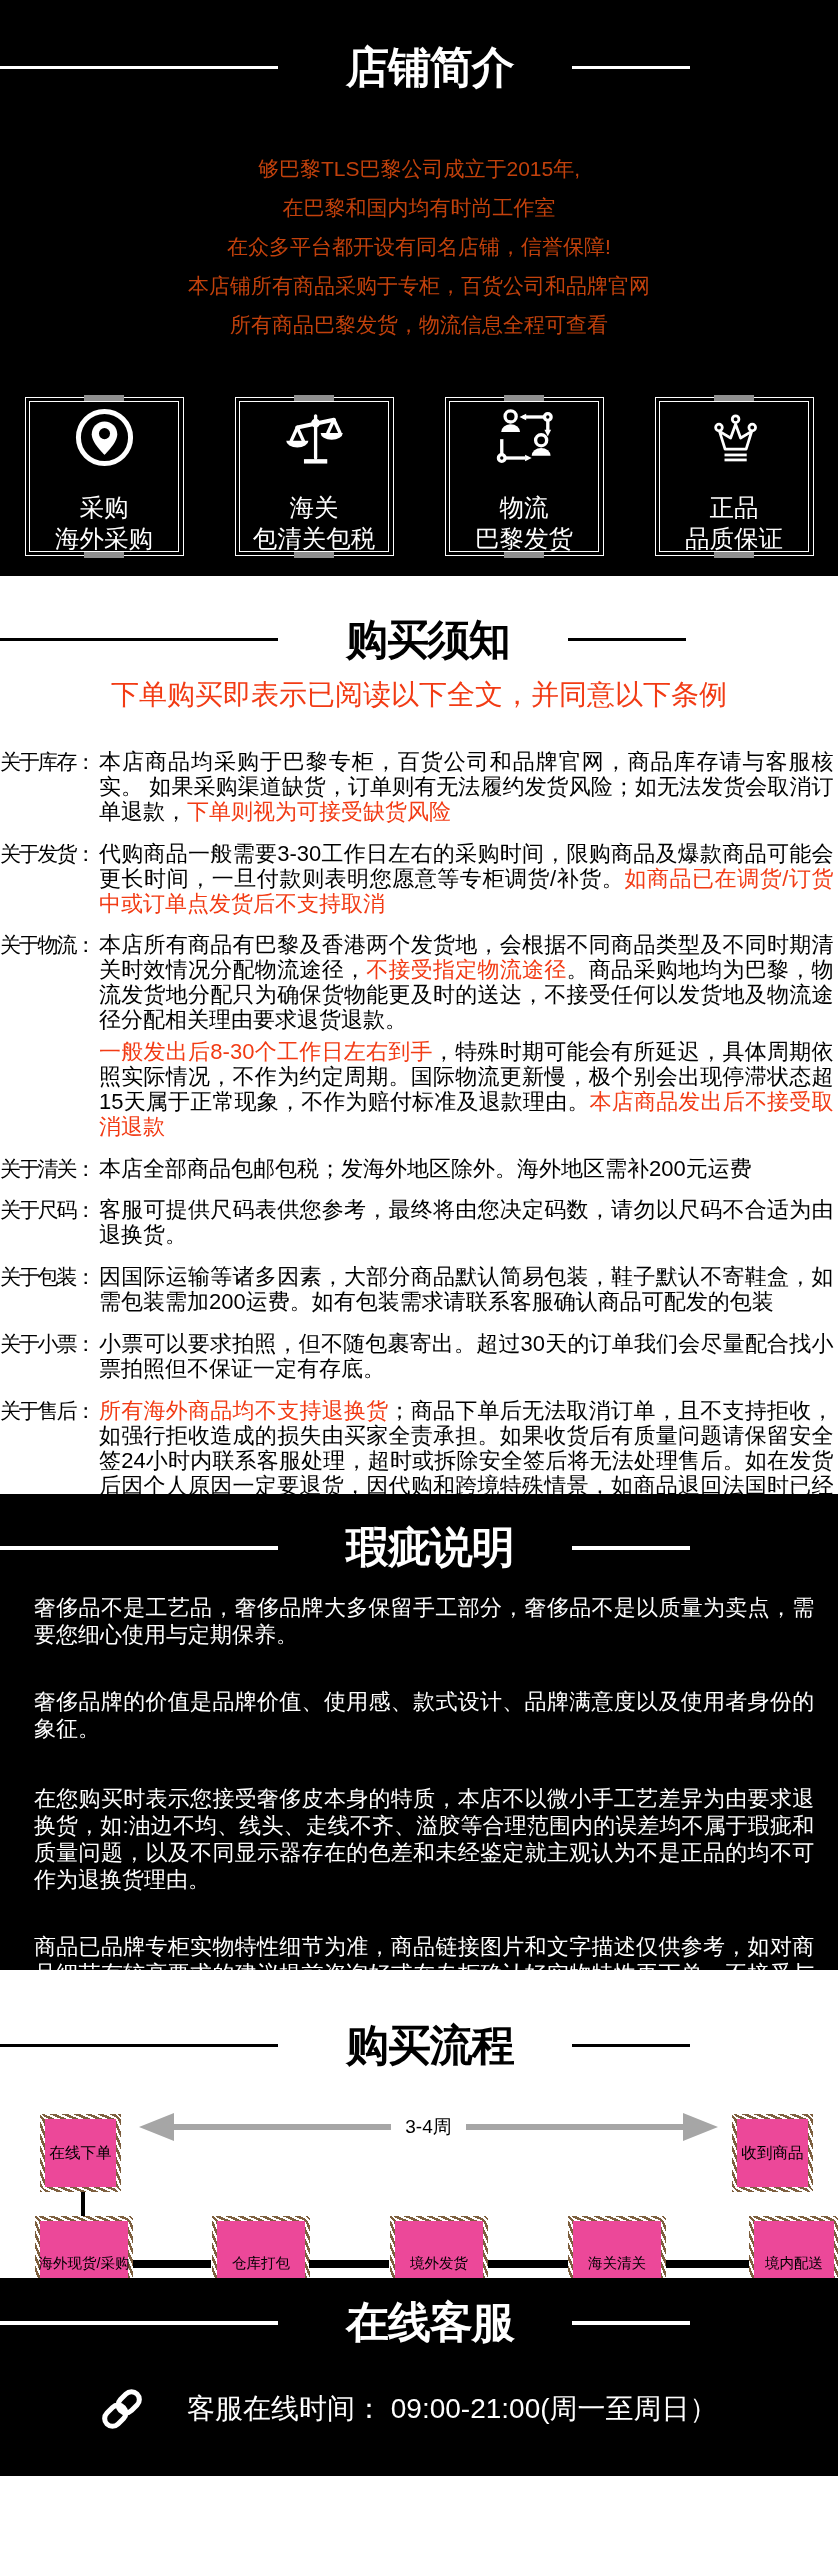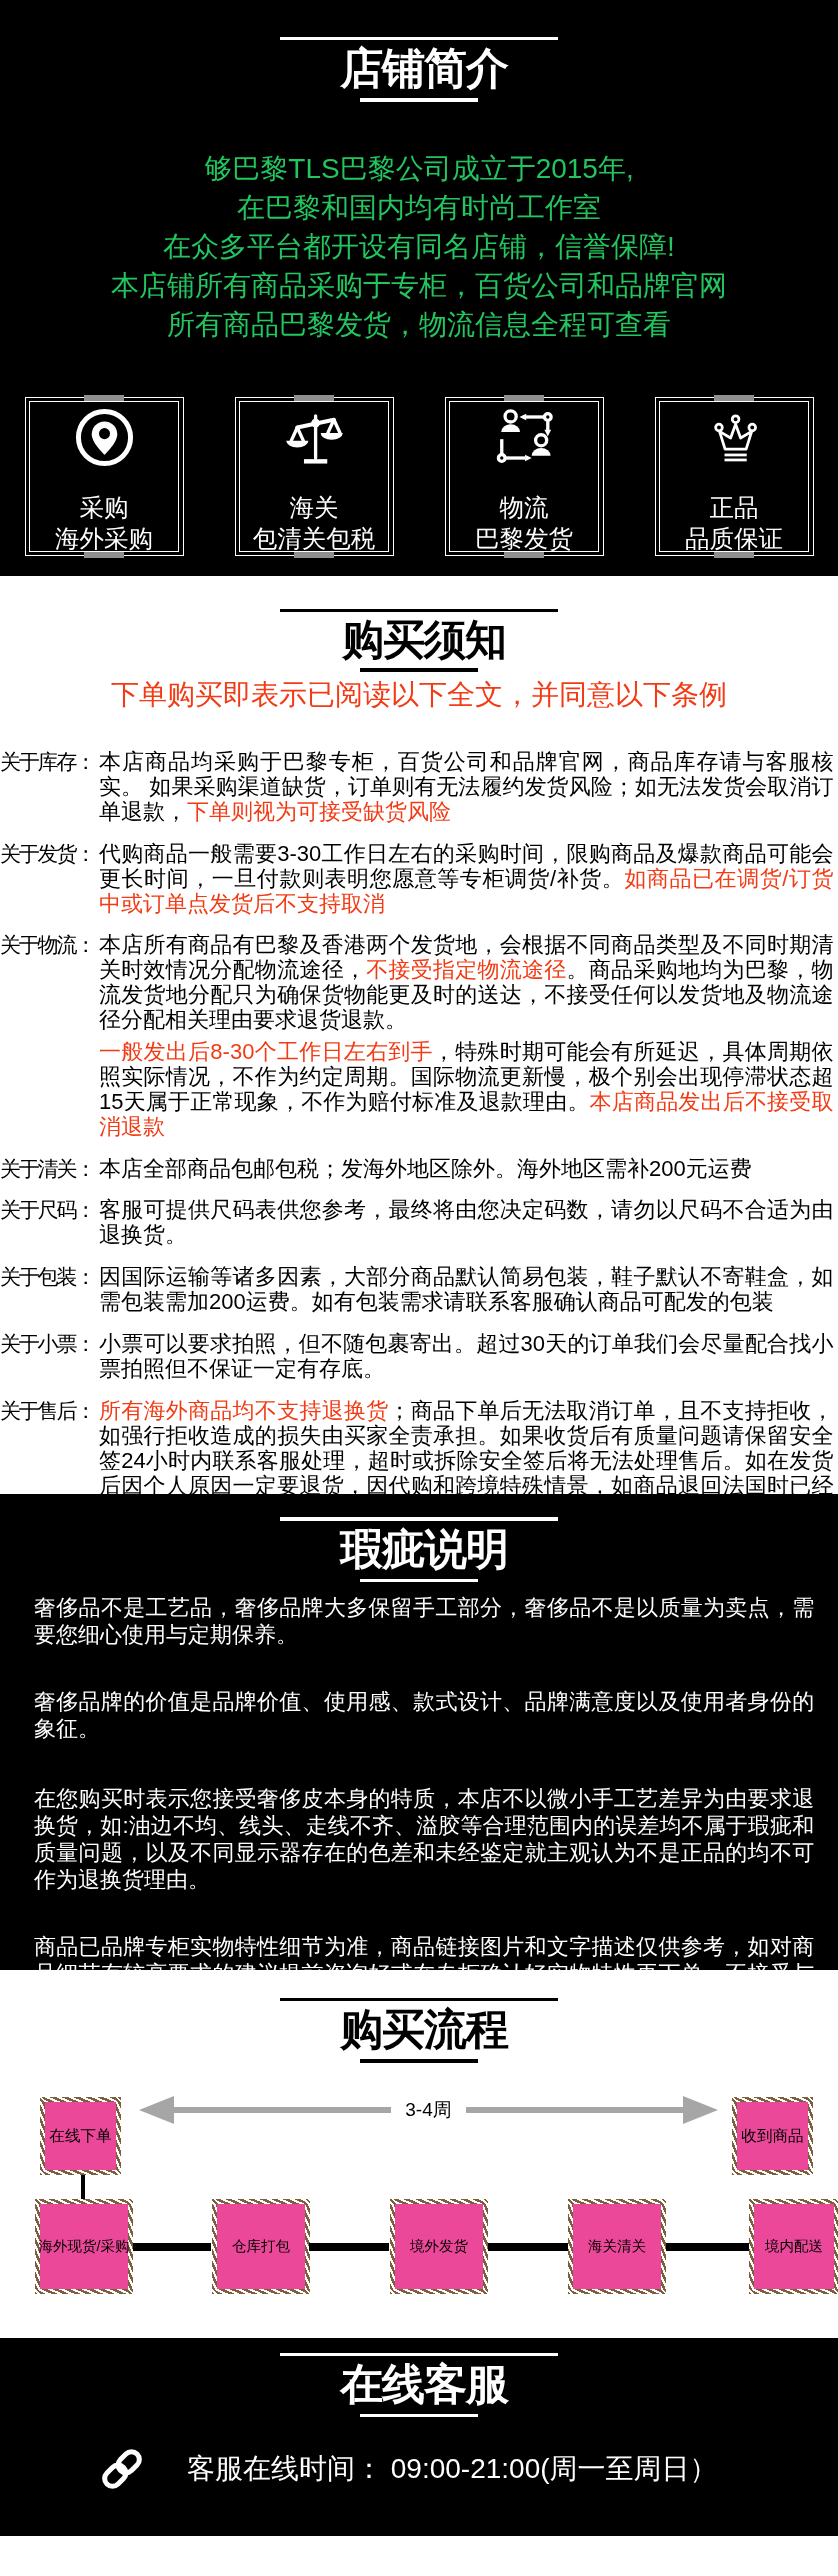--- a/index.html
+++ b/index.html
@@ -2,30 +2,30 @@
 <html style="font-size:9px"><head>
 <meta charset="utf-8">
 <style>
   html,body{margin:0;padding:0;background:#fff;}
   body{width:838px;font-family:"Liberation Sans","DejaVu Sans",sans-serif;-webkit-font-smoothing:antialiased;}
   .sec{width:838px;position:relative;overflow:hidden;box-sizing:border-box;}
   .sec-black{background:#000;color:#fff;}
   .sec-white{background:#fff;color:#000;}
 
   
-  .trow{display:flex;align-items:center;height:61px;flex-direction:column;}
+  .trow{display:flex;align-items:center;height:61px;}
   .trow .line-l{width:278px;height:3.3px;background:currentColor;flex:0 0 auto;}
   .trow .line-r{width:118px;height:3.3px;background:currentColor;flex:0 0 auto;}
   .trow .ttl{font-size:43px;font-weight:900;letter-spacing:-1.1px;margin:0 58px 0 68px;white-space:nowrap;}
 
   
   #sec1{height:576px;}
   #sec1 .trow{margin-top:37px;}
   .intro{margin-top:51px;text-align:center;}
-  .intro-line{font-size:28px;line-height:39px;color:#22c55e;white-space:nowrap;}
+  .intro-line{font-size:21px;line-height:39px;color:#c2410c;white-space:nowrap;}
   .features{display:flex;justify-content:center;gap:51px;margin-top:53px;}
   .feature-box{position:relative;width:159px;height:159px;border:1.1px solid #fff;box-sizing:border-box;text-align:center;}
   .fb-inner{position:absolute;inset:3.3px;border:1.1px solid #fff;pointer-events:none;}
   .feature-box::before,.feature-box::after{content:"";position:absolute;left:50%;transform:translateX(-50%);width:40px;height:5.6px;background:#8f8f8f;}
   .feature-box::before{top:-2.8px;}
   .feature-box::after{bottom:-2.8px;}
   .fb-icon{margin-top:9px;height:62px;}
   .fb-icon svg{width:61px;height:61px;}
   .fb-l1{margin-top:23.4px;font-size:24.5px;line-height:31px;color:#fff;}
   .fb-l2{font-size:24.5px;line-height:31px;color:#fff;}
@@ -45,21 +45,21 @@
   
   #sec3{height:476px;padding-top:23.4px;}
   #defect-paras{padding:0 7.8px 0 18px;}
   .defect-para{margin:16px;font-size:22px;line-height:27px;color:#fff;text-align:justify;}
   .defect-para:nth-of-type(1){margin-top:15.6px;}
   .defect-para:nth-of-type(2){margin-top:40px;}
   .defect-para:nth-of-type(3){margin-top:43px;}
   .defect-para:nth-of-type(4){margin-top:40px;}
 
   
-  #sec4{height:368px;padding-top:28px;text-align:center;}
+  #sec4{height:308px;padding-top:45px;text-align:center;}
   #flow{position:relative;height:319px;}
   .flow-box{position:absolute;box-sizing:border-box;background:#ec4899;border:5.6px solid transparent;
     border-image:repeating-linear-gradient(45deg,#7d5f3e 0 3.9px,#fff 3.9px 7.2px) 10;
     display:flex;align-items:center;justify-content:center;}
   .flow-top{top:38px;height:78px;}
   #flow-start{left:40px;width:81px;}
   #flow-end{left:732px;width:81px;}
   .ft-label{font-size:15.6px;color:#000;white-space:nowrap;}
   .flow-step{top:140px;height:95px;}
   .fs-label{font-size:14.5px;color:#000;white-space:nowrap;}

